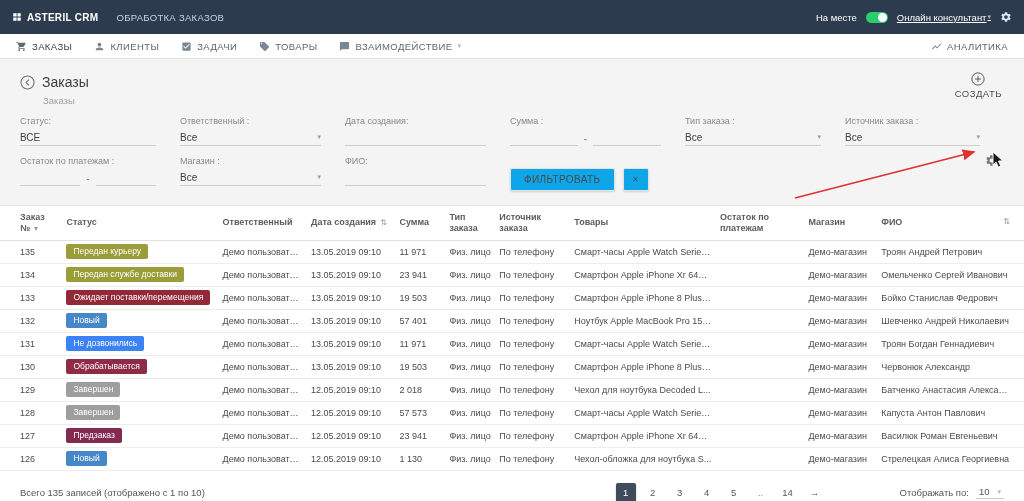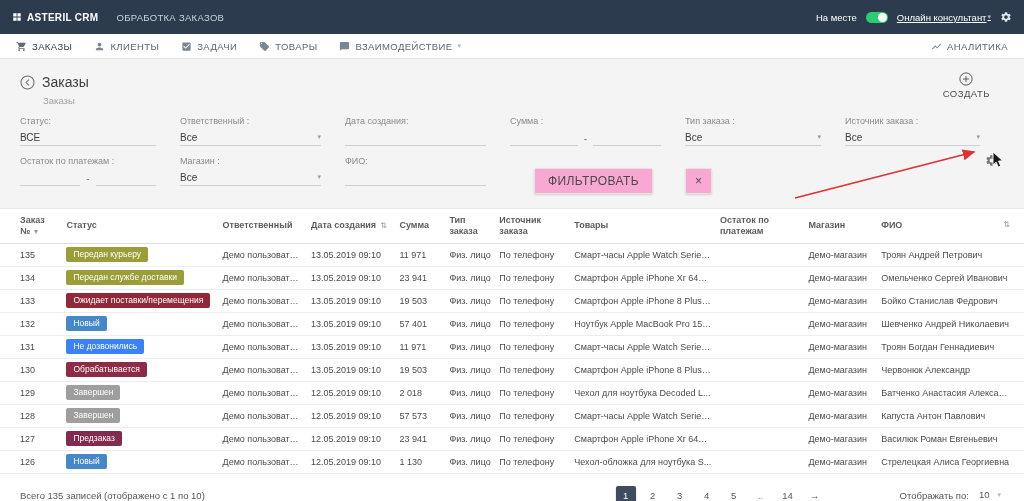--- a/index.html
+++ b/index.html
@@ -28,39 +28,39 @@
             gap:22px; padding:0 16px; font-size:9.5px; color:#5c6770; letter-spacing:.4px; flex:0 0 auto; }
   .nav-item { display:flex; align-items:center; gap:5px; cursor:pointer; white-space:nowrap; }
   .nav-item.active { color:#37424c; }
   .nav-analytics { margin-left:auto; }
 
   
   .pagehead { padding:15px 20px 0; position:relative; flex:0 0 auto; }
   .title-row { display:flex; align-items:center; gap:7px; }
   .title { font-size:14px; color:#3f3f3f; }
   .crumb { margin:5px 0 0 23px; font-size:9.5px; color:#a2a2a2; }
-  .create-btn { position:absolute; right:34px; top:13px; text-align:center; color:#4c4c4c; cursor:pointer; }
+  .create-btn { position:absolute; right:22px; top:13px; text-align:center; color:#4c4c4c; cursor:pointer; }
   .create-btn .clabel { font-size:9.5px; letter-spacing:.5px; margin-top:2px; }
   .create-btn svg { margin:0 auto; }
 
   
   .filters { padding:10px 20px 14px; position:relative; flex:0 0 auto; }
   .frow { display:grid; grid-template-columns:160px 165px 165px 175px 160px 159px; }
   .frow + .frow { margin-top:10px; }
   .field { padding-right:24px; }
   .flabel { font-size:9px; color:#8a8a8a; margin-bottom:3px; white-space:nowrap; }
   .fvalue { font-size:10px; color:#3d3d3d; border-bottom:1px solid #cfcfcf; height:17px;
             display:flex; align-items:center; justify-content:space-between; cursor:pointer; }
   .fvalue .dd { font-size:7px; color:#999; }
   .range-wrap { display:flex; align-items:flex-end; gap:6px; }
   .range-wrap .rpart { flex:1; border-bottom:1px solid #cfcfcf; height:17px; cursor:text; }
   .range-wrap .dash { font-size:10px; color:#777; padding-bottom:2px; }
   .filter-actions { display:flex; align-items:flex-end; gap:8px; padding-top:12px; }
-  .btn { background:#f9a8d4; border:1px solid #e3e3e3; box-shadow:0 1px 2px rgba(0,0,0,.15);
-         font-size:12px; letter-spacing:.4px; color:#4a4a4a; padding:5px 13px; border-radius:2px; cursor:pointer;margin-left:24px; }
+  .btn { background:#0ea5e9; border:1px solid #e3e3e3; box-shadow:0 1px 2px rgba(0,0,0,.15);
+         font-size:10px; letter-spacing:.4px; color:#4a4a4a; padding:5px 13px; border-radius:2px; cursor:pointer; }
   .btn.iconbtn { padding:5px 9px; }
   .gear-cols { position:absolute; right:26px; top:48px; cursor:pointer; }
 
   
   .main { background:#fff; flex:1; display:flex; flex-direction:column; border-top:1px solid #e6e6e6; }
   table { width:100%; border-collapse:collapse; table-layout:fixed; }
   th { font-size:9px; color:#5d5d5d; text-align:left; font-weight:bold; padding:6px 4px;
        border-bottom:1px solid #e0e0e0; vertical-align:middle; line-height:1.2; cursor:pointer; }
   th:first-child, td:first-child { padding-left:20px; }
   th:last-child, td:last-child { padding-right:14px; }

